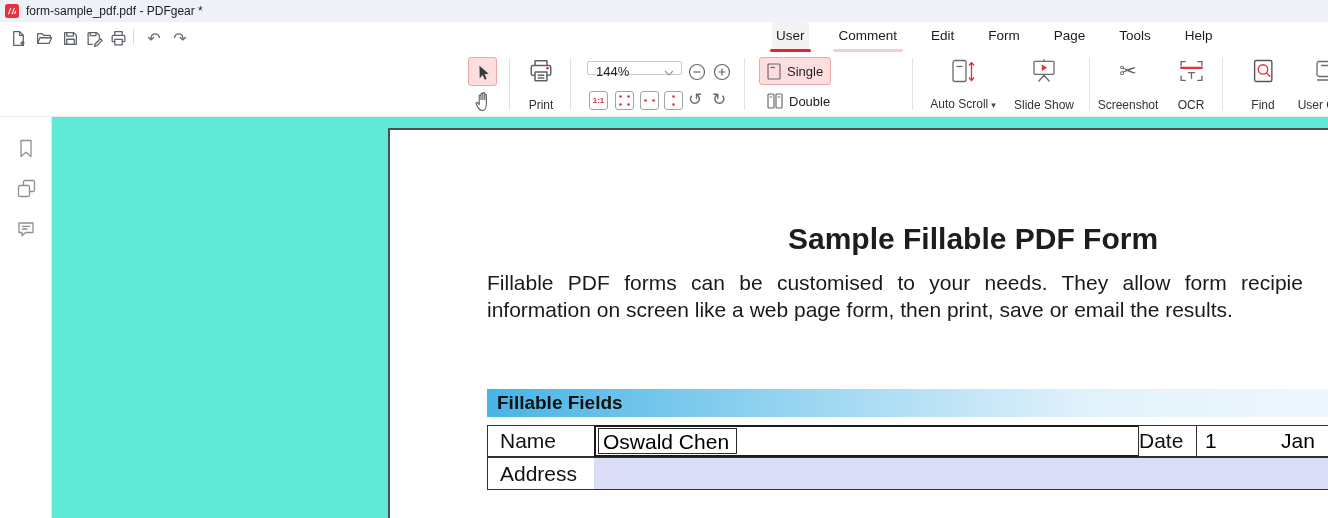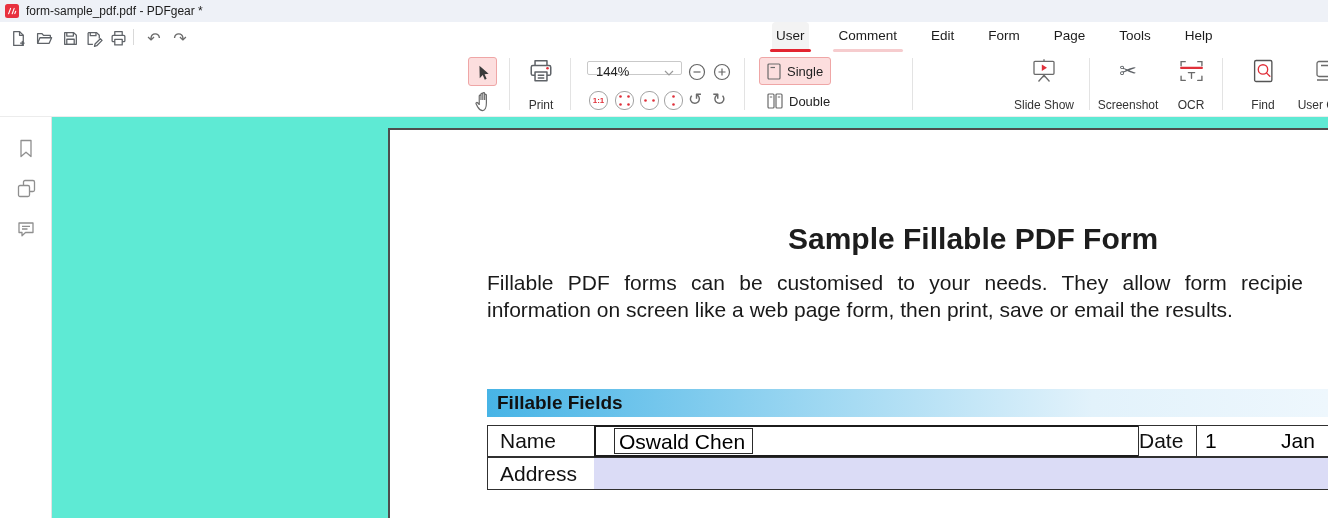--- a/index.html
+++ b/index.html
@@ -23,21 +23,21 @@
   
   .toolbar { position:absolute; left:0; top:52px; width:1328px; height:65px; background:#fff; border-bottom:1px solid #ececec; }
   .tsep { position:absolute; top:6px; width:1px; height:52px; background:#e3e3e3; }
   .tool-big { position:absolute; display:flex; flex-direction:column; align-items:center; justify-content:space-between; height:55px; padding:1px 0 0 0; }
   .tool-big .tlabel { font-size:12px; color:#333; white-space:nowrap; line-height:14px; }
   .sel-btn { position:absolute; left:468px; top:5px; width:29px; height:29px; background:#fcdede; border:1px solid #efa6a6; border-radius:3px; display:flex; align-items:center; justify-content:center; }
   .hand-btn { position:absolute; left:469px; top:36px; width:28px; height:26px; display:flex; align-items:center; justify-content:center; }
   .zoombox { position:absolute; left:587px; top:9px; width:95px; height:14px; border:1px solid #c9c9c9; border-radius:2px; background:#fff; font-size:13px; color:#222; line-height:20px; padding-left:8px; }
   .zoombox .chev { position:absolute; right:7px; top:8px; }
   .circlebtn { position:absolute; top:11px; width:18px; height:18px; }
-  .mini { position:absolute; top:39px; width:19px; height:19px; border:1px solid #a3a3a3; border-radius:9px; display:flex; align-items:center; justify-content:center; background:#fff; }
+  .mini { position:absolute; top:39px; width:19px; height:19px; border:1px solid #a3a3a3; border-radius:3px; display:flex; align-items:center; justify-content:center; background:#fff; }
   .mini .one { font-size:8px; font-weight:bold; color:#e0303a; letter-spacing:0; }
   .rot { position:absolute; top:36px; font-size:17px; line-height:22px; }
   .pillbtn { position:absolute; display:flex; align-items:center; gap:6px; padding:0 7px; font-size:13px; color:#222; border-radius:3px; border:1px solid transparent; }
   .pillbtn.on { background:#fcdede; border-color:#efa6a6; }
   .bigtoggle { position:absolute; left:833px; top:4px; width:68px; height:58px; background:#fcdede; border:1px solid #efa6a6; border-radius:3px; display:flex; flex-direction:column; align-items:center; justify-content:space-between; padding:7px 0 5px 0; }
   .bigtoggle .tlabel { font-size:12px; color:#333; }
   .caret { font-size:9px; color:#444; margin-left:3px; }
   
   .main { position:absolute; left:0; top:117px; width:1328px; height:401px; background:#5eead4; }
   .sidebar { position:absolute; left:0; top:0; width:52px; height:401px; background:#fff; border-right:1px solid #e3e3e3; }
@@ -46,21 +46,21 @@
   .doc-title { position:absolute; left:398px; top:92px; font-size:30px; font-weight:bold; color:#1d1d1d; letter-spacing:0; white-space:nowrap; }
   .para { position:absolute; left:97px; top:139px; font-size:21px; color:#1a1a1a; line-height:27px; white-space:nowrap; }
   .para .l1 { word-spacing:8.5px; display:block; }
   .para .l2 { display:block; }
   .band { position:absolute; left:97px; top:259px; width:841px; height:28px;
     background:linear-gradient(90deg,#47b4e6 0%,#9fd8f2 40%,#e2f2fb 72%,#eef7fd 100%);
     font-size:19px; font-weight:bold; color:#111; line-height:28px; padding-left:10px; }
   .cell { position:absolute; background:#fff; font-size:21px; color:#111; display:flex; align-items:center; }
   .b15 { border:1.5px solid #303030; }
   .name-field { position:absolute; left:204px; top:295px; width:546px; height:32px; background:#fff; border:2px solid #1b1b1b; }
-  .name-inner { position:absolute; left:2px; top:1px; height:26px; width:139px; border:1.5px solid #2a2a2a; font-size:21px; color:#000; line-height:25px; padding-left:4px; white-space:nowrap;margin-left:16px; }
+  .name-inner { position:absolute; left:2px; top:1px; height:26px; width:139px; border:1.5px solid #2a2a2a; font-size:21px; color:#000; line-height:25px; padding-left:4px; white-space:nowrap; }
   .date-value { position:absolute; left:806px; top:295px; width:132px; height:32px; background:#fff;
     border-top:1.5px solid #303030; border-bottom:1.5px solid #303030; border-left:1.5px solid #303030;
     font-size:21px; color:#000; }
   .addr-field { position:absolute; left:204px; top:327px; width:734px; height:33px; background:#dbdcf6;
     border-top:1.5px solid #303030; border-bottom:1.5px solid #303030; }
   svg { display:block; }
 </style>
 </head>
 <body>
 
@@ -220,20 +220,33 @@
         <rect x="1" y="1" width="6" height="14" rx="1"></rect>
         <rect x="9" y="1" width="6" height="14" rx="1"></rect>
         <path d="M2.8 4h2.4M10.8 4h2.4"></path>
       </svg>
     <span>Double</span>
   </div>
 
 
   <div class="tsep" style="left:912px"></div>
 
+  <div class="tool-big" style="left:922px;top:5px;width:82px">
+    <svg width="26" height="27" viewBox="0 0 26 27" fill="none" stroke-width="1.3" stroke-linejoin="round">
+        <g stroke="#6a6a6a">
+          <rect x="3" y="2.5" width="13" height="21" rx="2"></rect>
+          <path d="M6.5 8.5h6"></path>
+        </g>
+        <g stroke="#e0303a">
+          <path d="M21.5 5v17"></path>
+          <path d="M19 7.5l2.5-3 2.5 3M19 19.5l2.5 3 2.5-3"></path>
+        </g>
+      </svg>
+    <span class="tlabel"><span>Auto Scroll</span><span class="caret glyph">▾</span></span>
+  </div>
 
   <div class="tool-big" style="left:1010px;top:5px;width:68px">
     <svg width="26" height="26" viewBox="0 0 26 25" fill="none" stroke="#6a6a6a" stroke-width="1.3" stroke-linejoin="round">
         <path d="M13 .8v2"></path>
         <rect x="3" y="2.8" width="20" height="13" rx="1"></rect>
         <path d="M13 15.8v3M7.5 23l5.5-6.2L18.5 23"></path>
         <path d="M10.8 6l5.2 3.2-5.2 3.2z" fill="#e0303a" stroke="none"></path>
       </svg>
     <span class="tlabel">Slide Show</span>
   </div>

